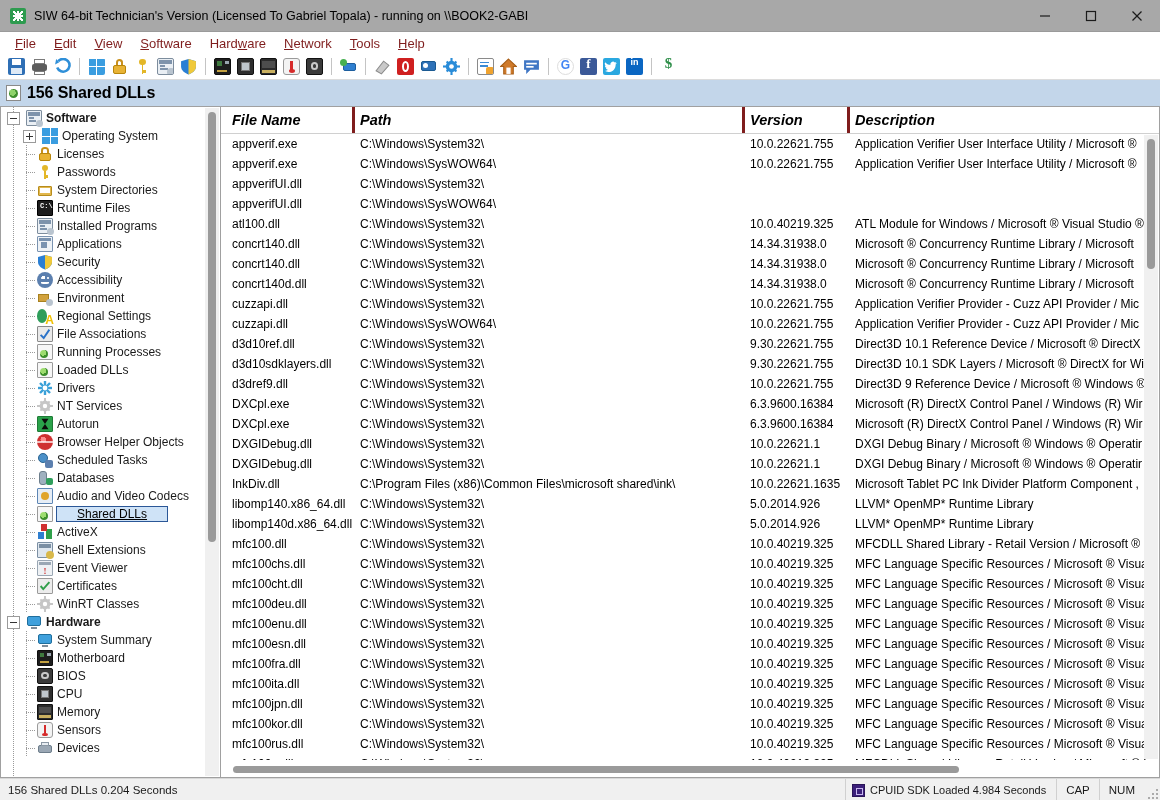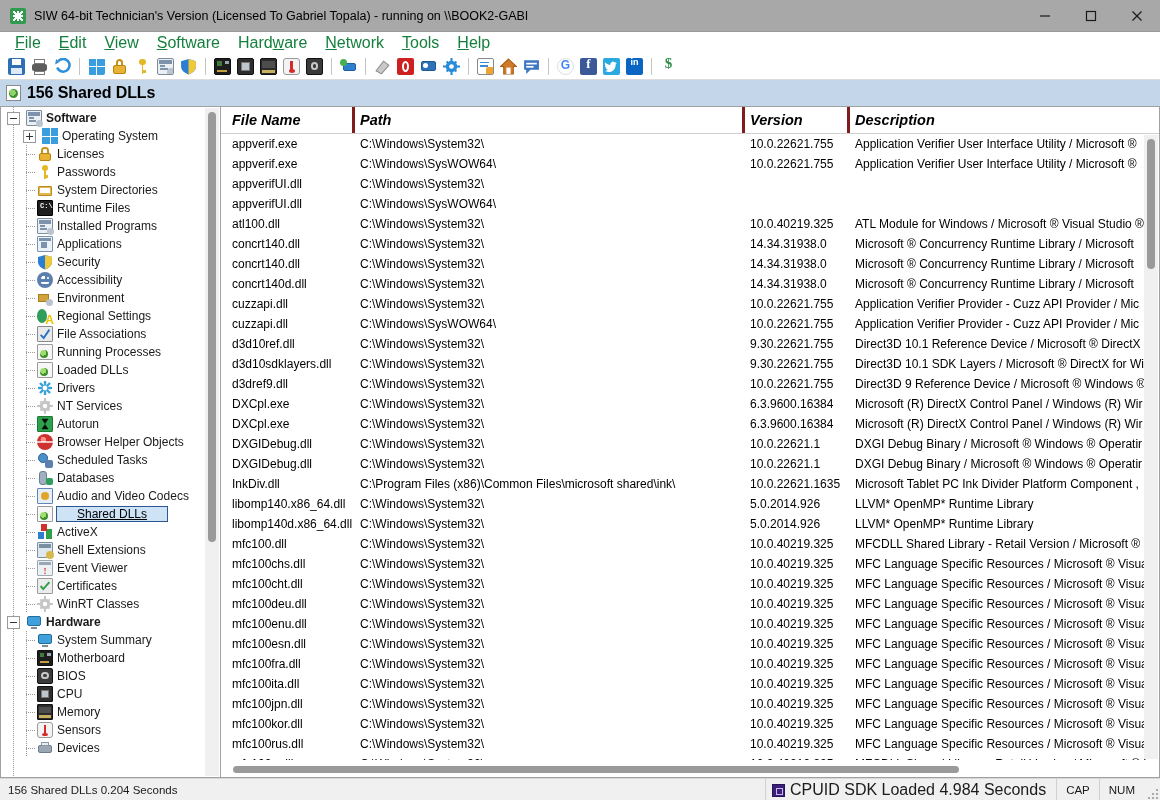--- a/index.html
+++ b/index.html
@@ -59,21 +59,21 @@
   .winbtn svg { display: block; }
 
   
   .menubar {
     height: 22px; min-height: 22px;
     background: #ffffff;
     display: flex; align-items: center;
     padding-left: 6px;
   }
   .menu-item {
-    font-size: 16px; color: #15803d;
+    font-size: 13px; color: #7f1d1d;
     padding: 2px 9px;
     white-space: nowrap;
   }
   .menu-item u { text-decoration: underline; }
 
   
   .toolbar {
     height: 26px; min-height: 26px;
     background: #ffffff;
     display: flex; align-items: center;
@@ -1054,21 +1054,21 @@
         <div class="list-hthumb"></div>
       </div>
     </div>
   </div>
 
   <div class="statusbar">
     <div class="sb-left">156 Shared DLLs  0.204 Seconds</div>
     <div class="sb-right">
       <div class="sb-cpuid">
         <span class="cpuid-icon"></span>
-        <span style="font-size:16px;color:#1a1a1a;white-space:nowrap;">CPUID SDK Loaded 4.984 Seconds</span>
+        <span style="font-size:11px;color:#1a1a1a;white-space:nowrap;">CPUID SDK Loaded 4.984 Seconds</span>
       </div>
       <div class="sb-cell">CAP</div>
       <div class="sb-cell">NUM</div>
       <div class="sb-grip">
           <i></i>
         </div>
     </div>
   </div>
 
 </div>

